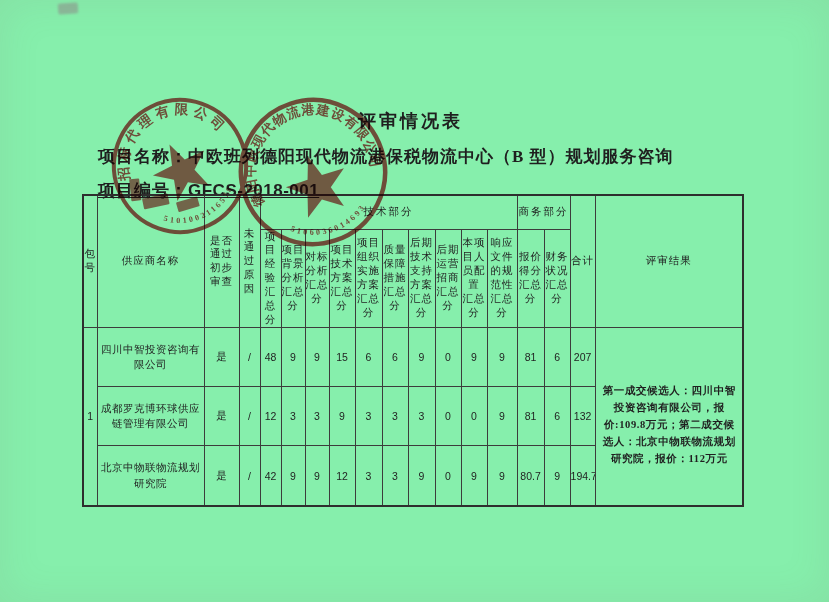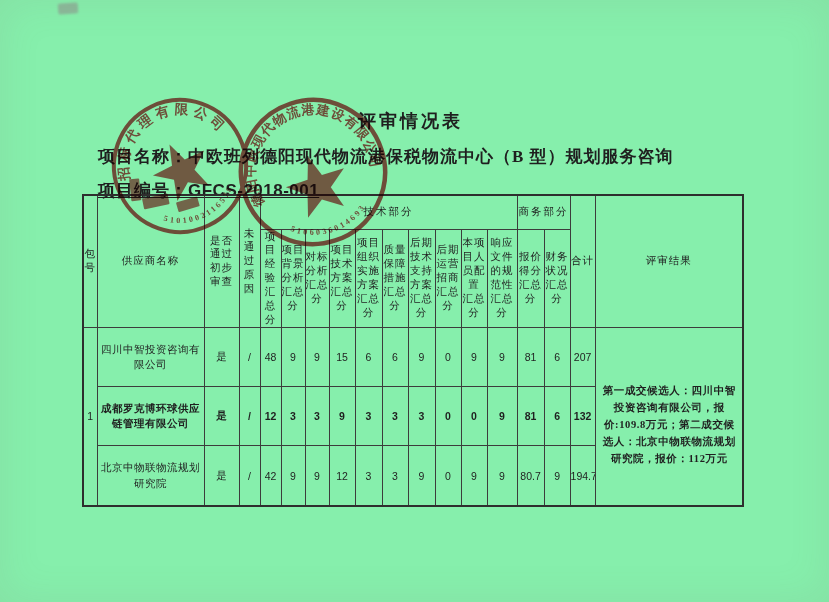--- a/index.html
+++ b/index.html
@@ -31,21 +31,21 @@
     position:absolute; left:82px; top:194px; width:660px; height:250px;
     border-collapse:collapse; table-layout:fixed;
   }
   table.review td{
     border:1px solid #3c3c3c; text-align:center; vertical-align:middle;
     font-size:10.5px; overflow:hidden;
   }
   table.review{ border:2px solid #2e2e2e; }
   tr.r-group{ height:34px; }
   tr.r-head{ height:89px; }
-  tr.r-d1{ height:40px; } tr.r-d2{ height:43px;font-weight:bold; } tr.r-d3{ height:52px; }
+  tr.r-d1{ height:40px; } tr.r-d2{ height:43px; } tr.r-d3{ height:52px; }
   .hdr{ white-space:pre-line; font-size:9.5px; line-height:1.32; letter-spacing:1px; }
   .grp{ font-size:12px; letter-spacing:2px; }
   .supplier-cell{ font-size:11.5px; line-height:1.45; padding:14px 3px; letter-spacing:.5px; }
   .num{ font-family:"Liberation Sans","DejaVu Sans",sans-serif; font-size:10.5px; }
   .result-cell{
     text-align:left; vertical-align:top; padding:17px 4px 0 5px;
     font-size:11.3px; line-height:1.62; letter-spacing:.6px; font-weight:bold;
   }
   .pass-cell{ font-size:10.5px; }
 

